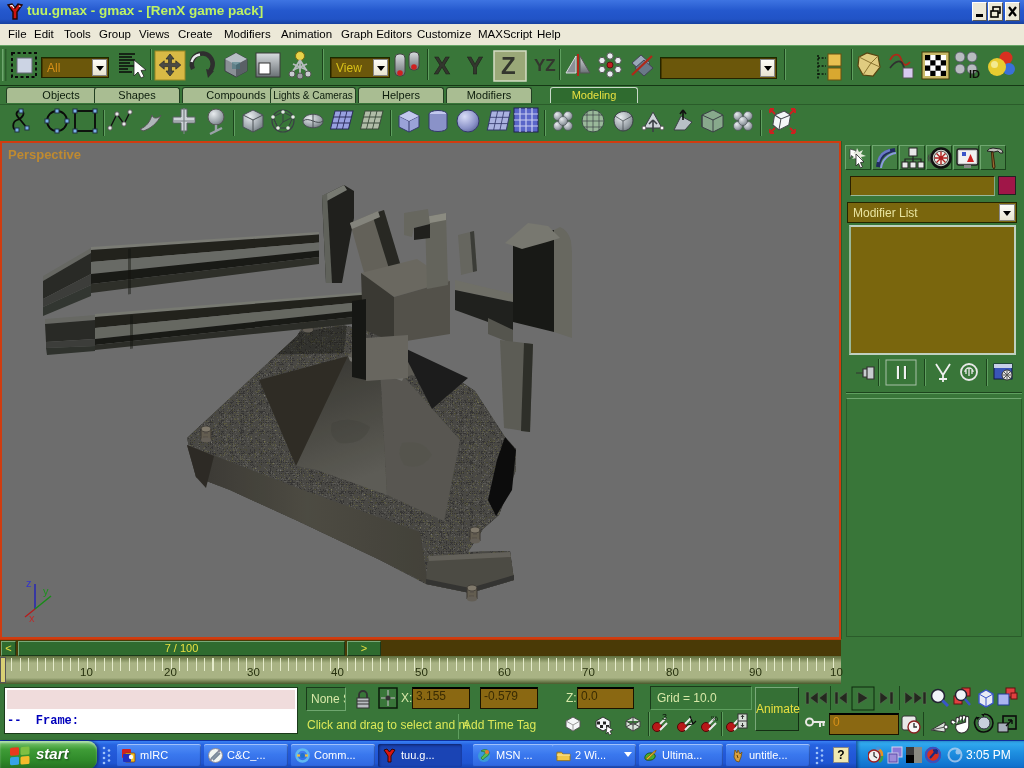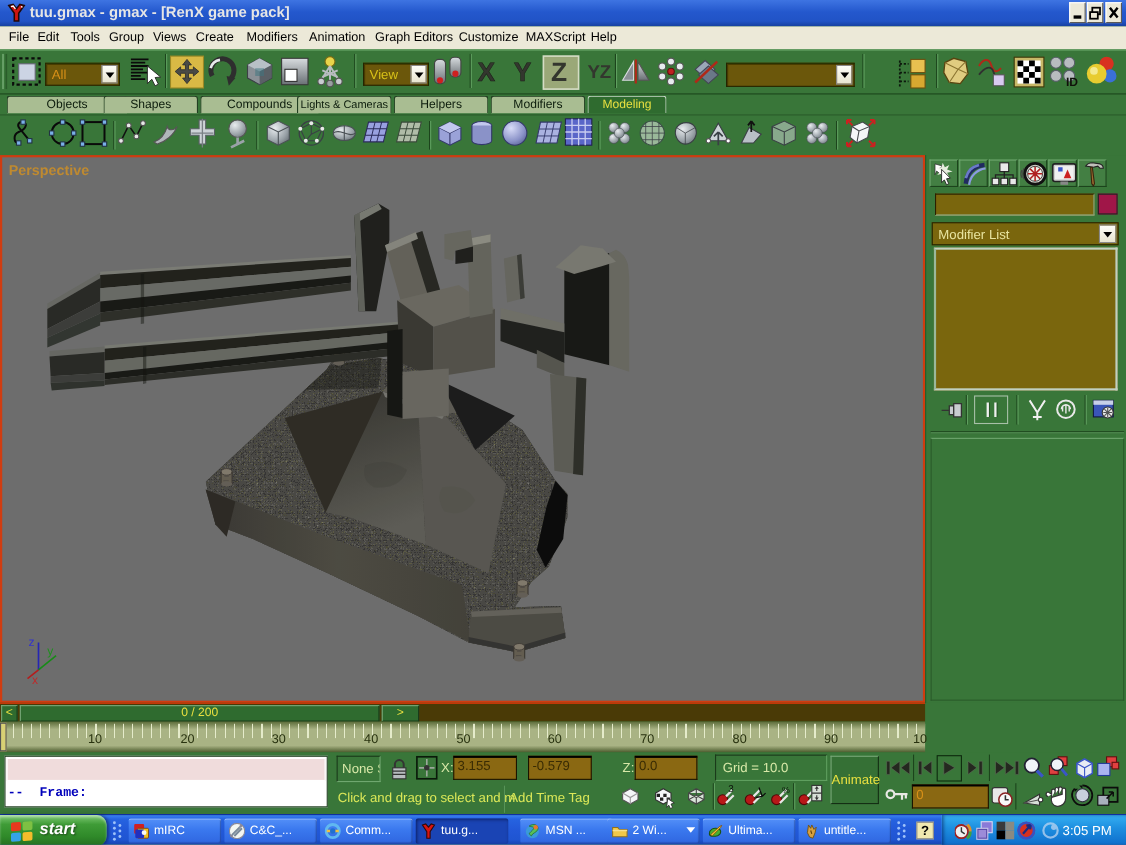--- a/index.html
+++ b/index.html
@@ -2,21 +2,21 @@
 <html><head><meta charset="utf-8">
 <style>
 html,body{margin:0;padding:0;width:1024px;height:768px;overflow:hidden;
  font-family:"Liberation Sans",sans-serif;}
 *{box-sizing:border-box;}
 .abs{position:absolute;}
 #page{position:relative;width:1024px;height:768px;background:#397639;}
 
 #titlebar{left:0;top:0;width:1024px;height:24px;
  background:linear-gradient(#3e74e2,#2458cd 45%,#2153c6 80%,#16409e);}
-#titletext{left:27px;top:3px;color:#e5e5e5;font-size:13.5px;font-weight:bold;letter-spacing:0px;}
+#titletext{left:27px;top:3px;color:#bef264;font-size:13.5px;font-weight:bold;letter-spacing:0px;}
 .winbtn{top:2px;width:15px;height:19px;background:#ece9d8;
  border:1px solid #fff;border-right-color:#585858;border-bottom-color:#585858;
  color:#000;}
 
 #menubar{left:0;top:24px;width:1024px;height:21px;background:#ece9d8;color:#000;font-size:11.5px;}
 #menubar span{position:absolute;top:4px;}
 
 #toolbar1{left:0;top:45px;width:1024px;height:41px;background:#397639;
  border-top:1px solid #67a567;border-bottom:1px solid #153815;}
 .combo{position:absolute;background:#6b570b;border:1px solid #242400;
@@ -261,21 +261,21 @@
         <span class="ar"></span>
       </div>
 </div>
 <div class="abs" id="tabrow">
 <span class="tab" style="left:6px;width:110px;">Objects</span>
 <span class="tab" style="left:94px;width:86px;">Shapes</span>
 <span class="tab" style="left:182px;width:108px;">Compounds</span>
 <span class="tab" style="left:270px;width:86px;font-size:10px;">Lights &amp; Cameras</span>
 <span class="tab" style="left:358px;width:86px;">Helpers</span>
 <span class="tab" style="left:446px;width:86px;">Modifiers</span>
-<span class="tab" style="left:534px;width:72px;background:#2f6b2f;color:#e8e040;border-color:#c8d8c8;">Modeling</span>
+<span class="tab" style="left:550px;width:88px;background:#2f6b2f;color:#e8e040;border-color:#c8d8c8;">Modeling</span>
 </div>
 <div class="abs" id="toolbar2">
 <svg width="1024" height="36" viewBox="0 0 1024 36">
 <defs>
  <radialGradient id="ball" cx="0.35" cy="0.3" r="0.9">
   <stop offset="0" stop-color="#e8ecef"></stop>
             <stop offset="0.6" stop-color="#9aa2a8"></stop>
             <stop offset="1" stop-color="#5a6268"></stop>
  </radialGradient>
  <radialGradient id="bball" cx="0.35" cy="0.3" r="0.9">
@@ -653,21 +653,21 @@
   <rect x="0" y="2" width="18" height="4" fill="#c8d0e8"></rect>
   <circle cx="13" cy="13" r="5" fill="#e8e8e8" stroke="#333"></circle>
   <path d="M13,9 v8 M9,13 h8 M10,10 l6,6 M16,10 l-6,6" stroke="#555" stroke-width="1"></path>
  </g>
 </svg>
 <div class="abs" style="left:4px;top:251px;width:176px;height:2px;background:#1c441c;border-bottom:1px solid #5f9f5f;"></div>
 <div id="rollout"></div>
 </div>
 <div class="abs" id="timeslider">
 <div class="tsbtn" style="left:1px;width:15px;">&lt;</div>
-<div class="tsbtn" style="left:18px;width:327px;">0 / 200</div>
+<div class="tsbtn" style="left:18px;width:327px;">7 / 100</div>
 <div class="tsbtn" style="left:347px;width:34px;">&gt;</div>
 </div>
 <div class="abs" id="ruler">
 <div id="ticks"></div>
 <span class="rnum" style="left:80px;">10</span>
 <span class="rnum" style="left:164px;">20</span>
 <span class="rnum" style="left:247px;">30</span>
 <span class="rnum" style="left:331px;">40</span>
 <span class="rnum" style="left:415px;">50</span>
 <span class="rnum" style="left:498px;">60</span>

